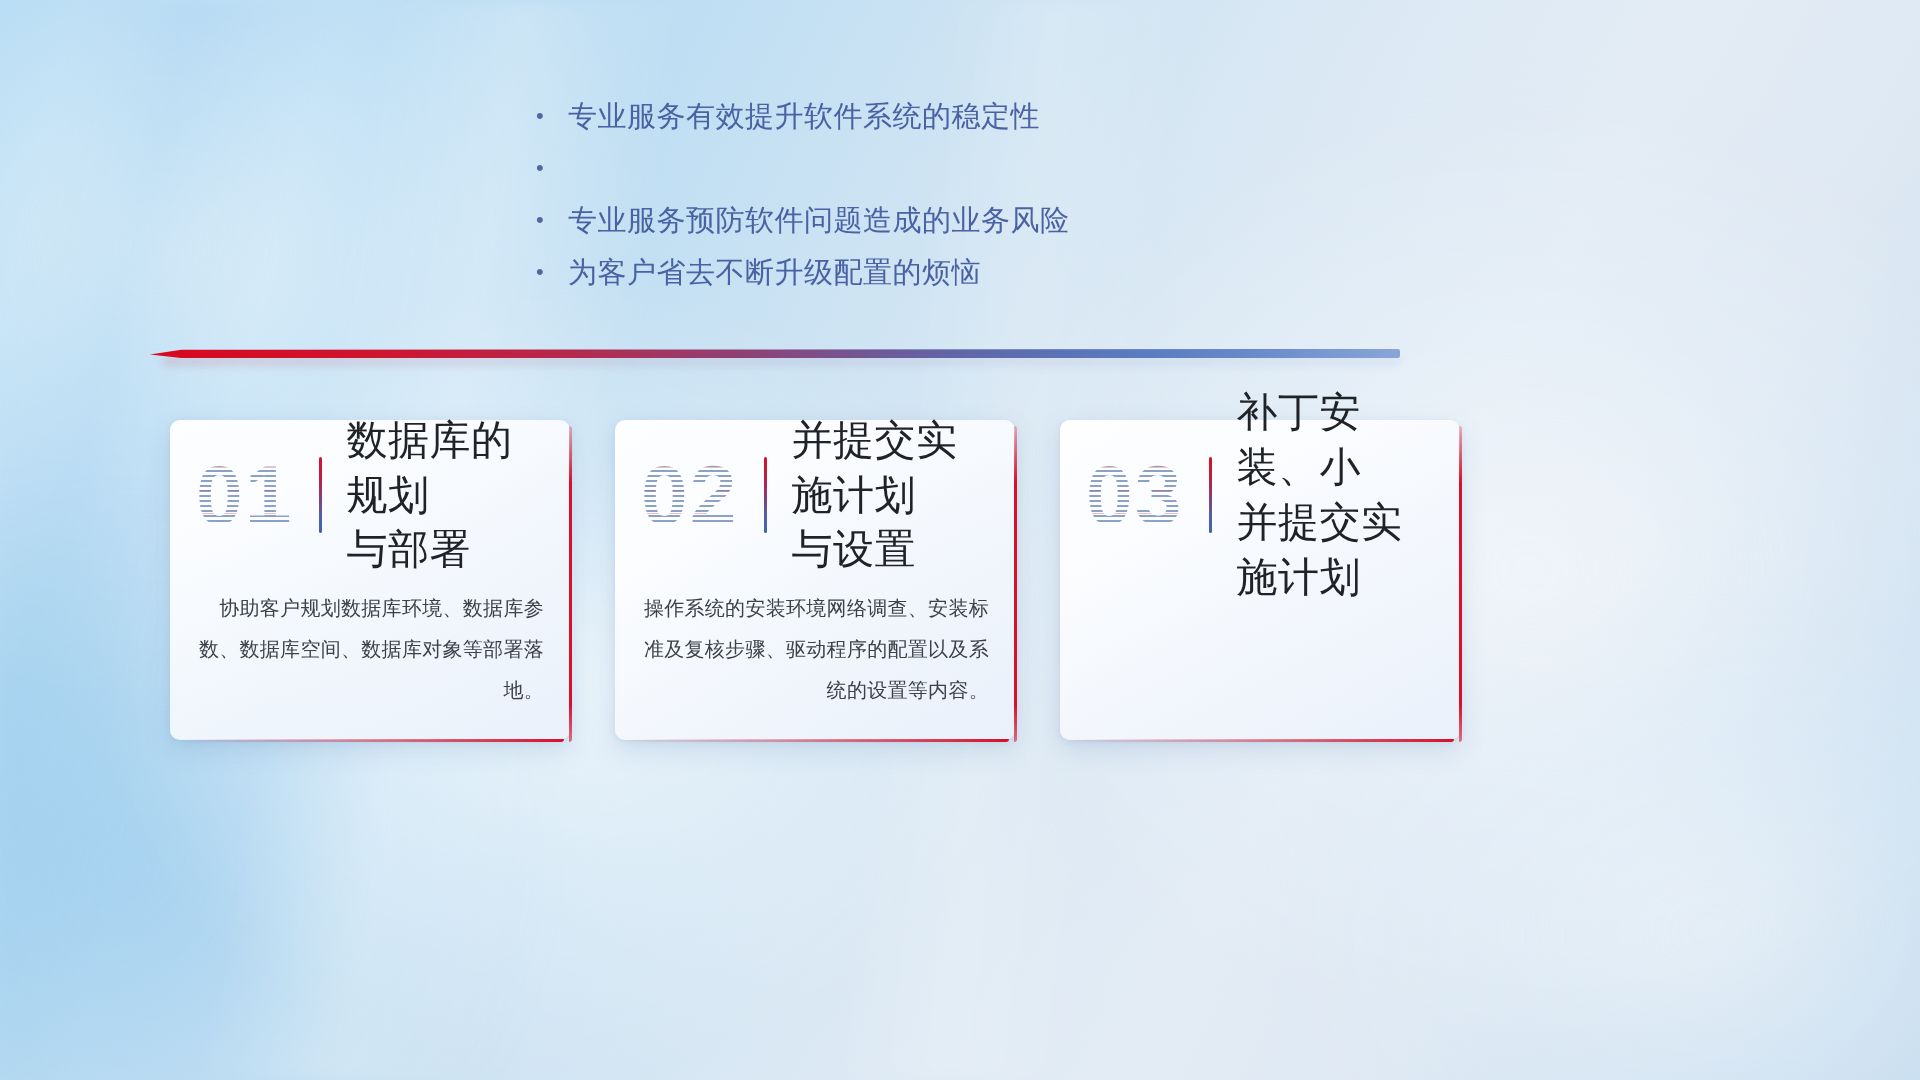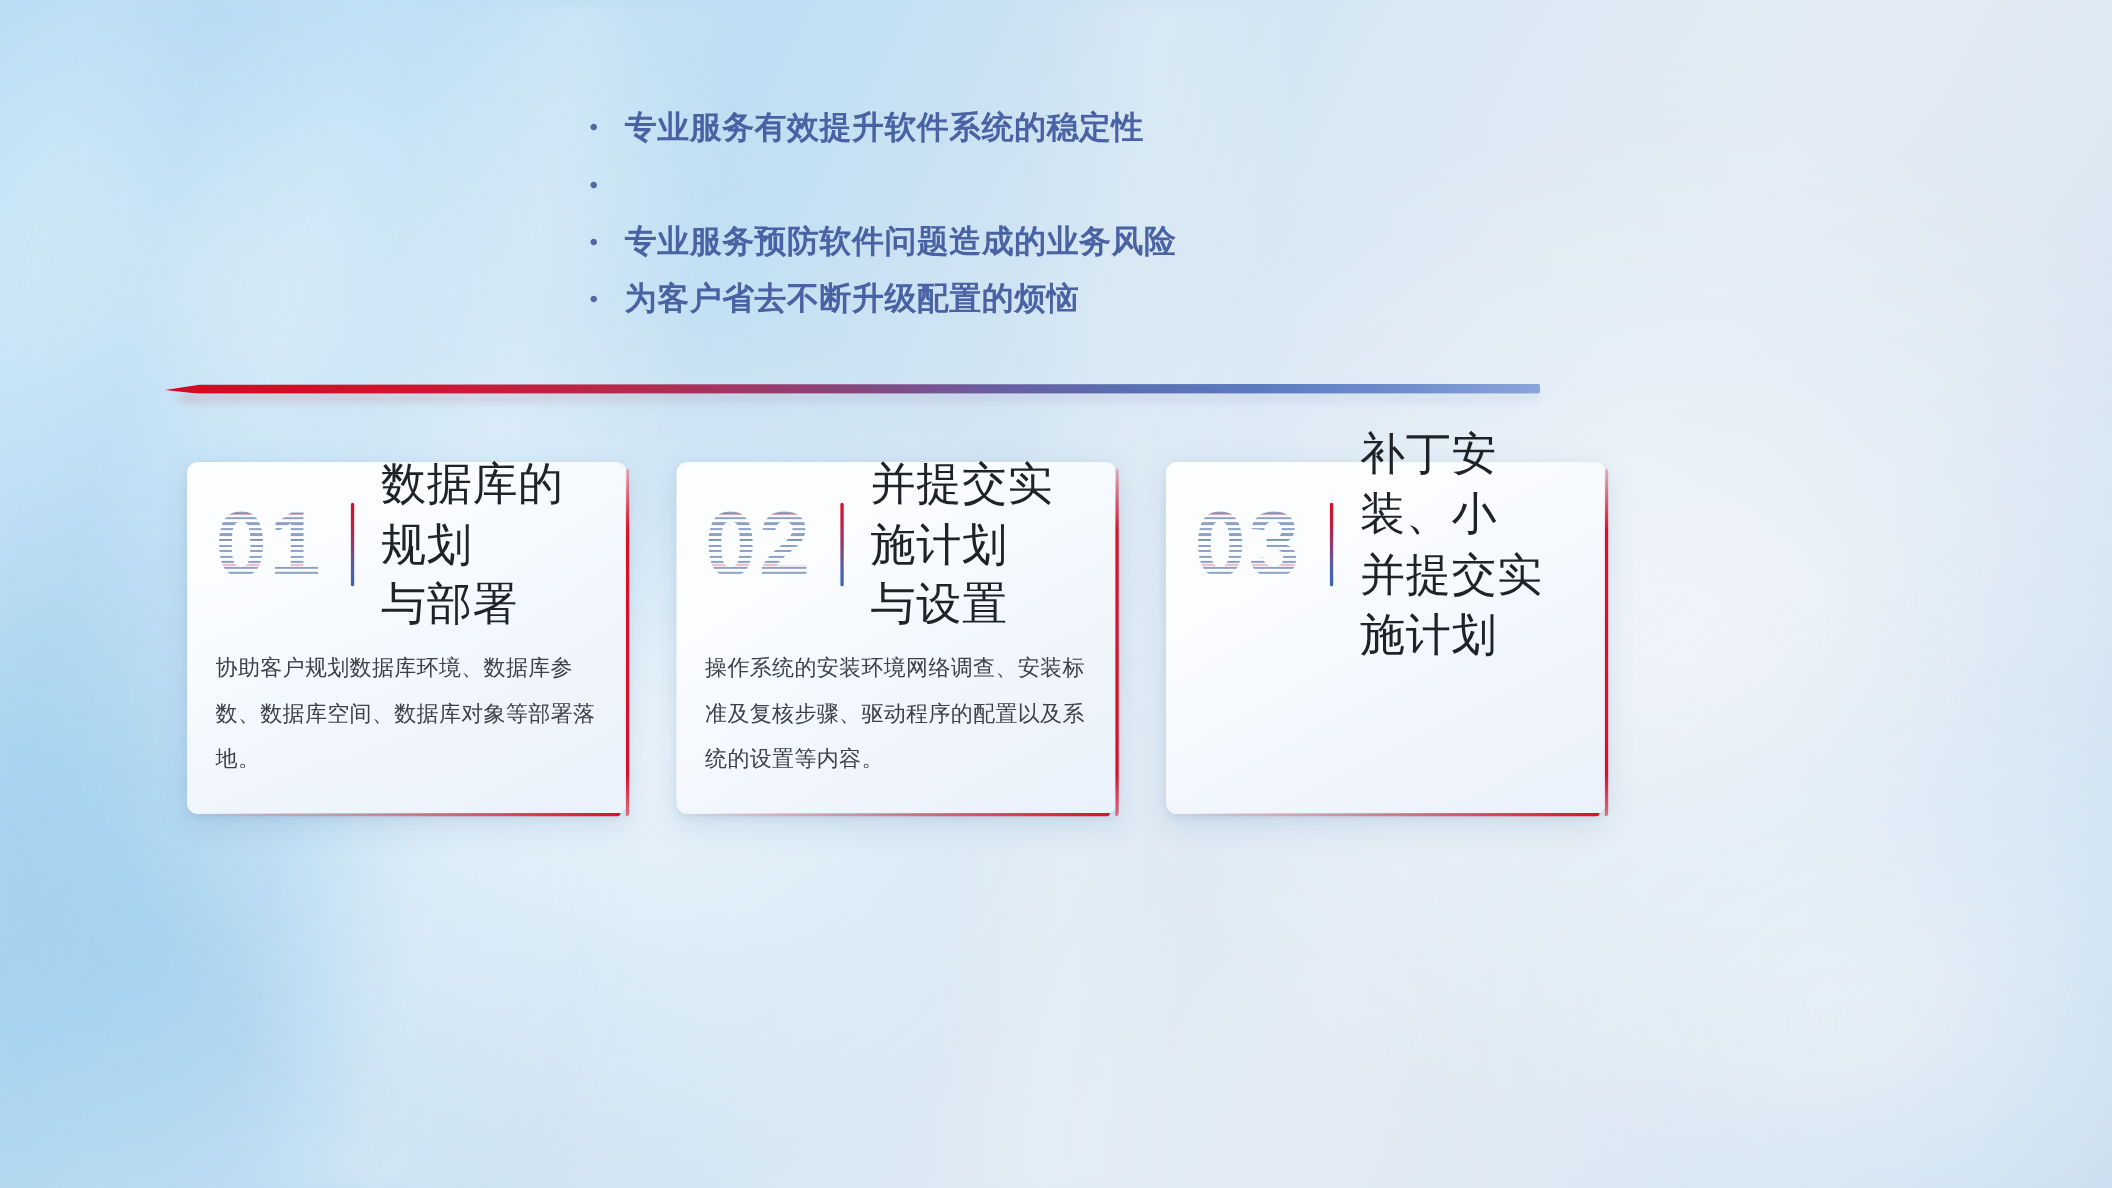--- a/index.html
+++ b/index.html
@@ -115,21 +115,21 @@
     flex: 0 0 32px;
     text-align: left;
     color: #51699f;
     font-size: 22px;
     line-height: 52px;
   }
   .bullet-text {
     font-size: 29px;
     letter-spacing: 0.5px;
     color: #4a62a3;
-    font-weight: 700;
+    font-weight: 400;
     white-space: nowrap;
   }
 
   
   #divider-wrap {
     position: absolute;
     left: 150px;
     top: 345px;
     width: 1250px;
     height: 22px;
@@ -286,20 +286,21 @@
     color: #1f2328;
     letter-spacing: 0.5px;
   }
 
   .card-body {
     padding: 18px 26px 0 26px;
     font-size: 20px;
     line-height: 2.06;
     color: #3c4149;
     letter-spacing: 0.3px;
+    text-align: right;
   }
 </style>
 </head>
 <body>
 
 <div id="stage">
 
   <div class="glow glow-a"></div>
   <div class="glow glow-d"></div>
   <div class="glow glow-b"></div>

